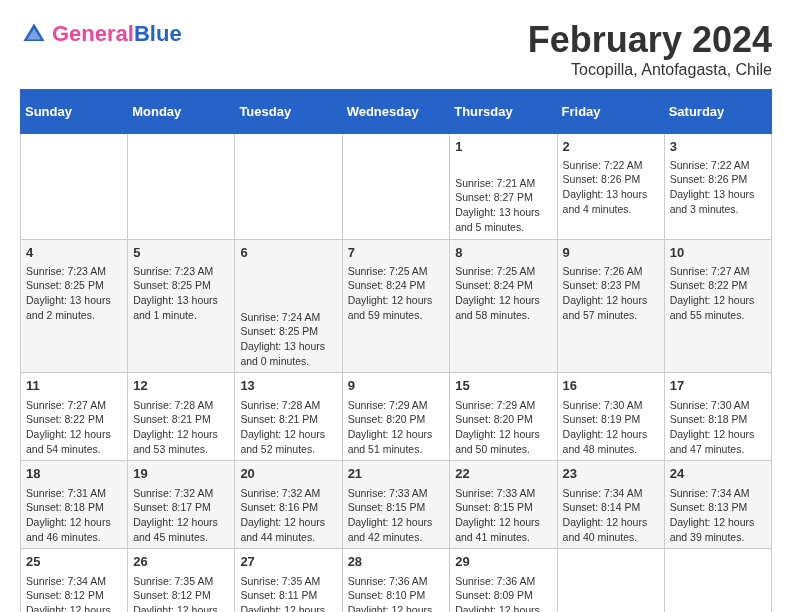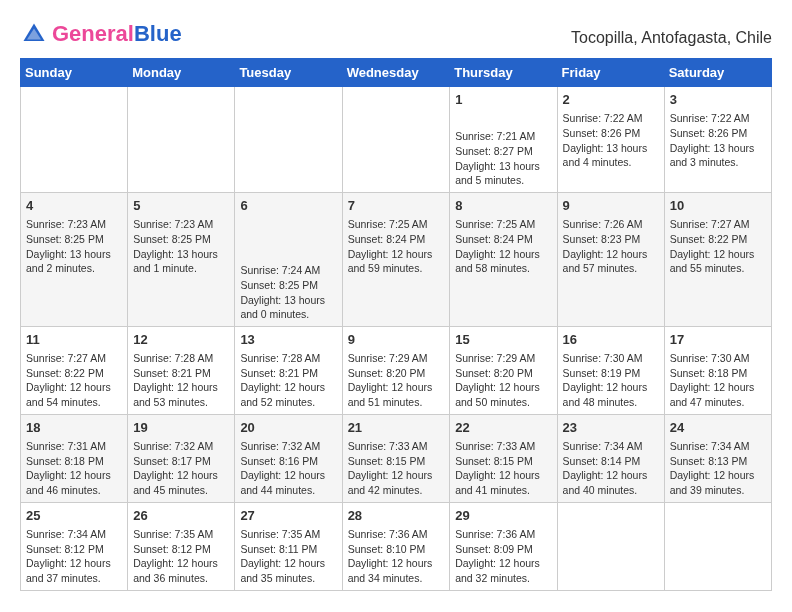--- a/index.html
+++ b/index.html
@@ -40,31 +40,31 @@
     }
     .month-year {
       font-size: 36px;
       font-weight: bold;
       color: #333;
       line-height: 1.1;
     }
     .location {
       font-size: 16px;
       color: #333;
-      margin-top: 9px;
+      margin-top: 1px;
     }
     .calendar {
       width: 100%;
       border-collapse: collapse;
       font-size: 11px;
     }
     .calendar th {
       background-color: #2563c9;
       color: #fff;
-      padding: 6px 4px;
+      padding: 14px 4px;
       text-align: left;
       font-size: 13px;
       font-weight: bold;
       border: 1px solid #2563c9;
       margin-top: 12px;
     }
     .calendar td {
       border: 1px solid #ccc;
       vertical-align: top;
       padding: 4px 5px;
@@ -103,20 +103,21 @@
   <div class="logo">
     <svg class="logo-icon" viewBox="0 0 40 40" xmlns="http://www.w3.org/2000/svg">
       <polygon points="20,5 35,30 5,30" fill="#2563c9"></polygon>
       <polygon points="20,12 30,28 10,28" fill="#fff" opacity="0.4"></polygon>
     </svg>
     <div>
       <span class="logo-text-general">General</span><span class="logo-text-blue">Blue</span>
     </div>
   </div>
   <div class="title-area">
+    <div class="month-year">February 2024</div>
     <div class="location">Tocopilla, Antofagasta, Chile</div>
   </div>
 </div>
 
 <table class="calendar">
   <thead>
     <tr>
       <th>Sunday</th>
       <th>Monday</th>
       <th>Tuesday</th>

